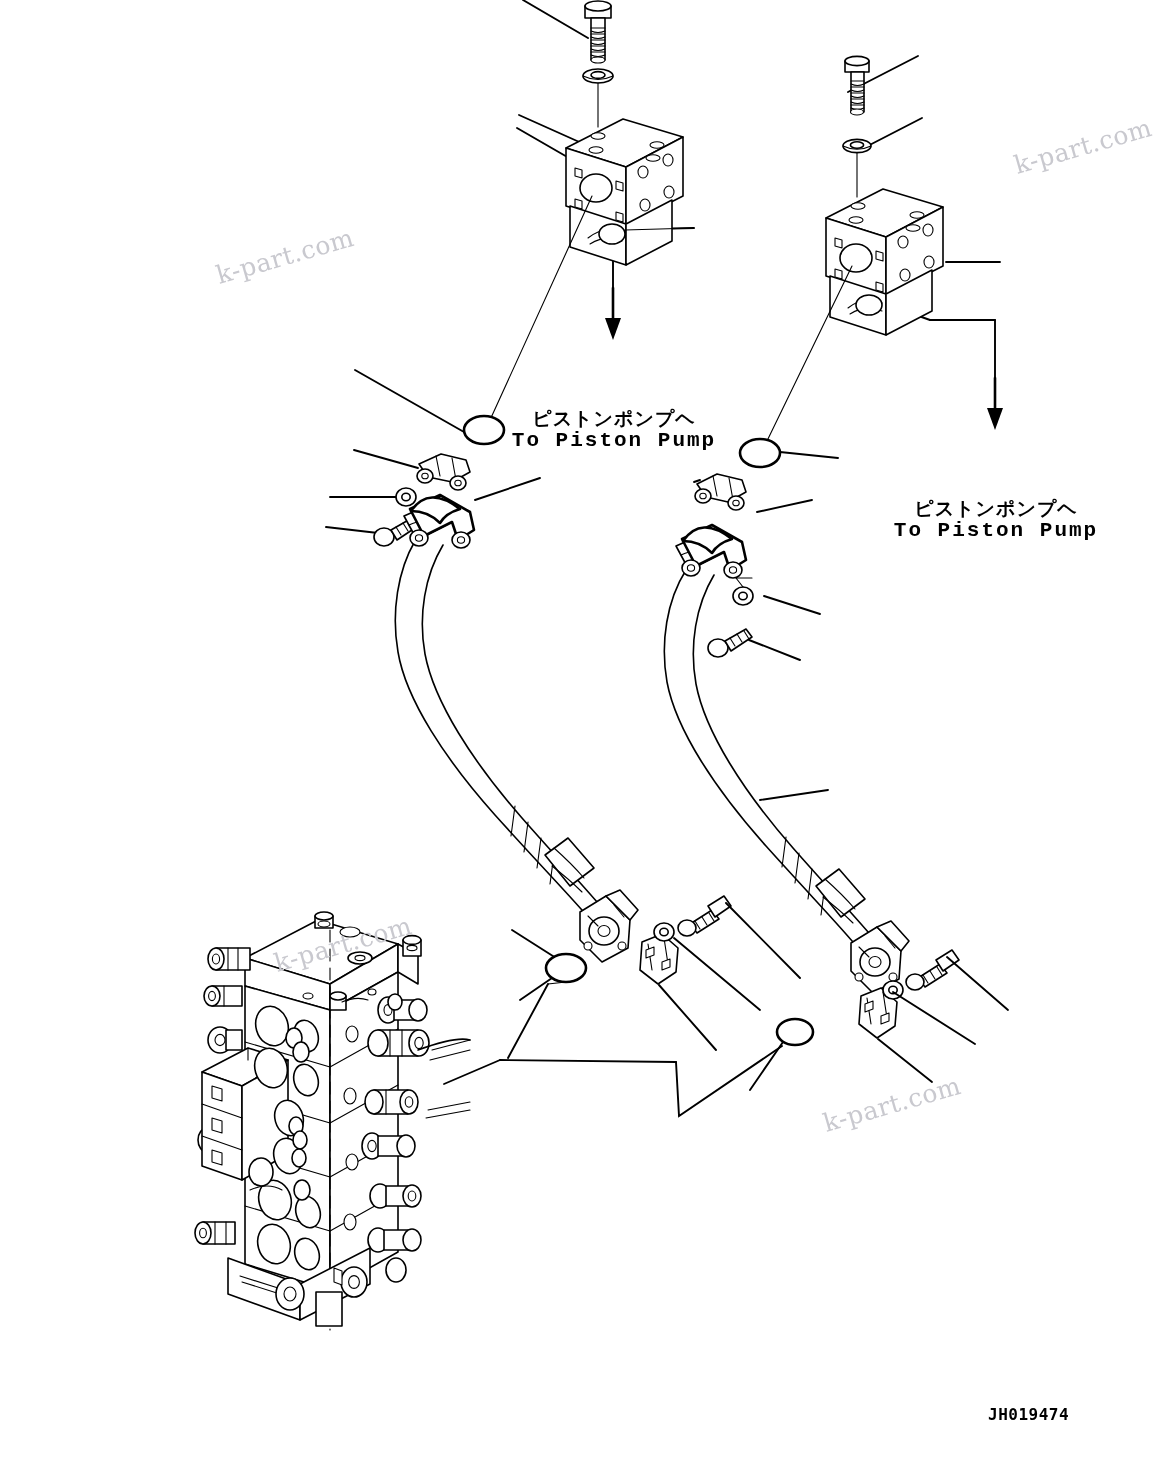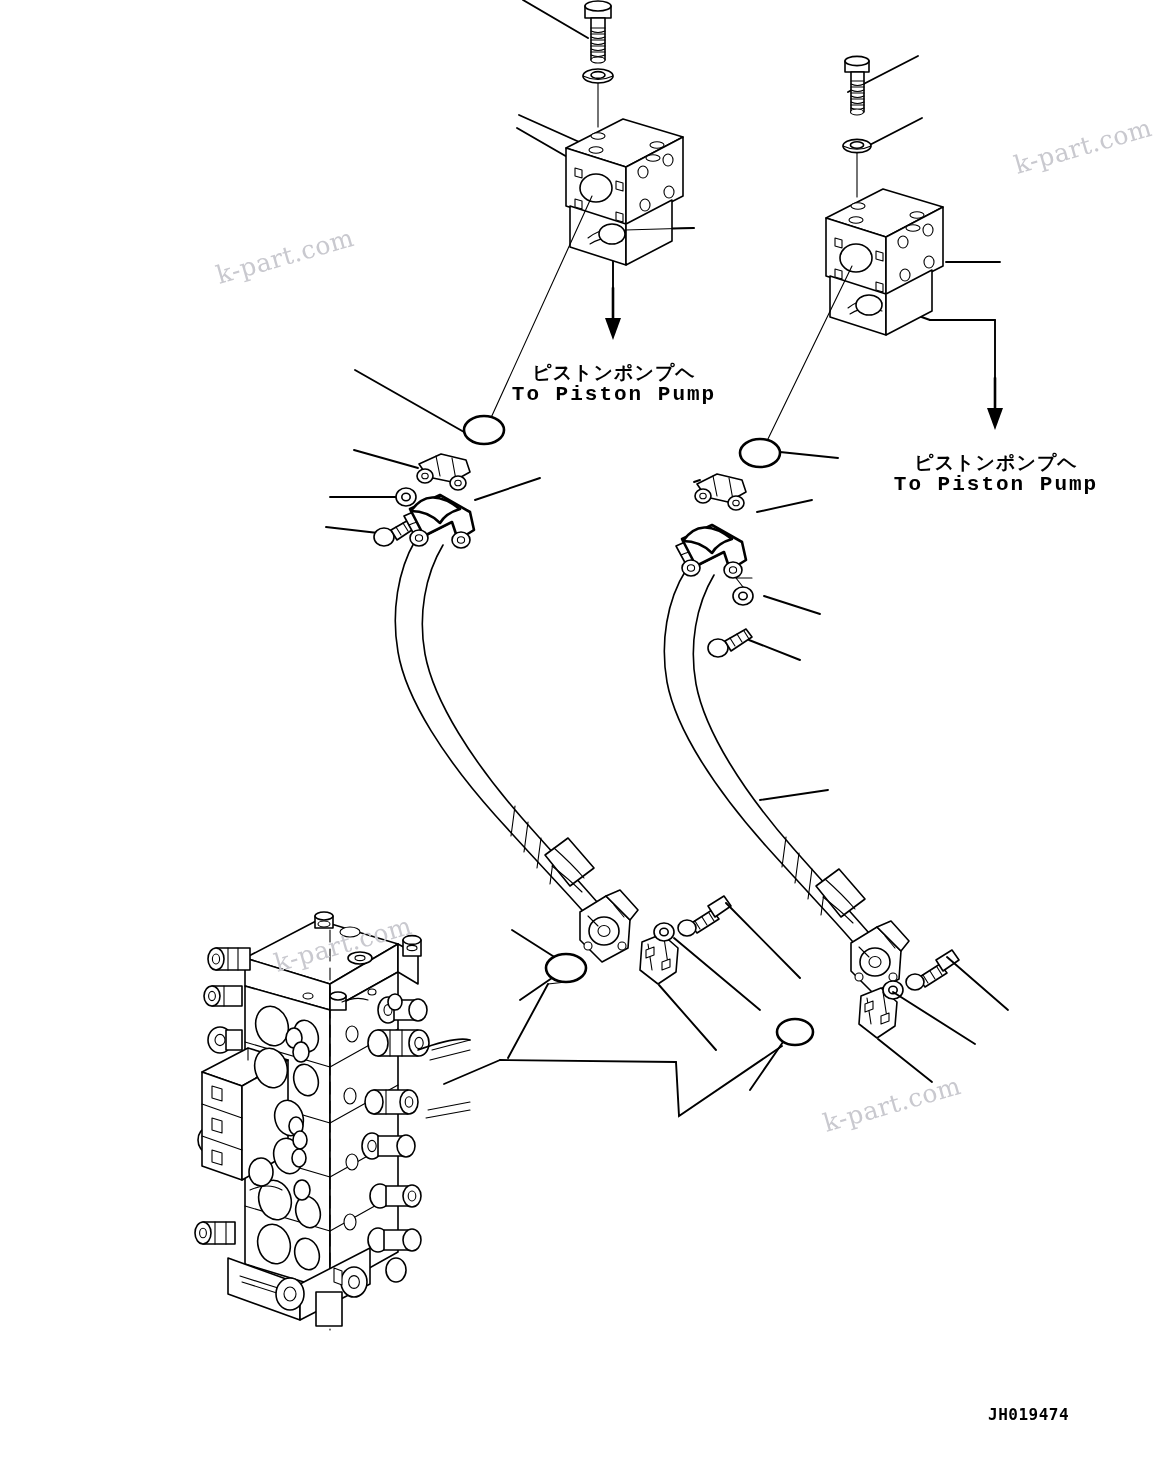--- a/index.html
+++ b/index.html
@@ -35,20 +35,21 @@
     transform-origin: left top;
     pointer-events: none;
     user-select: none;
   }
   .calloutlabel {
     position: absolute;
     text-align: center;
     white-space: nowrap;
     color: #000000;
     line-height: 1.12;
+    margin-top: 46px;
   }
   .calloutlabel .jp {
     font-family: "DejaVu Sans", sans-serif;
     font-size: 19px;
     font-weight: bold;
     letter-spacing: 1px;
     display: block;
   }
   .calloutlabel .en {
     font-family: Liberation Mono, monospace;

